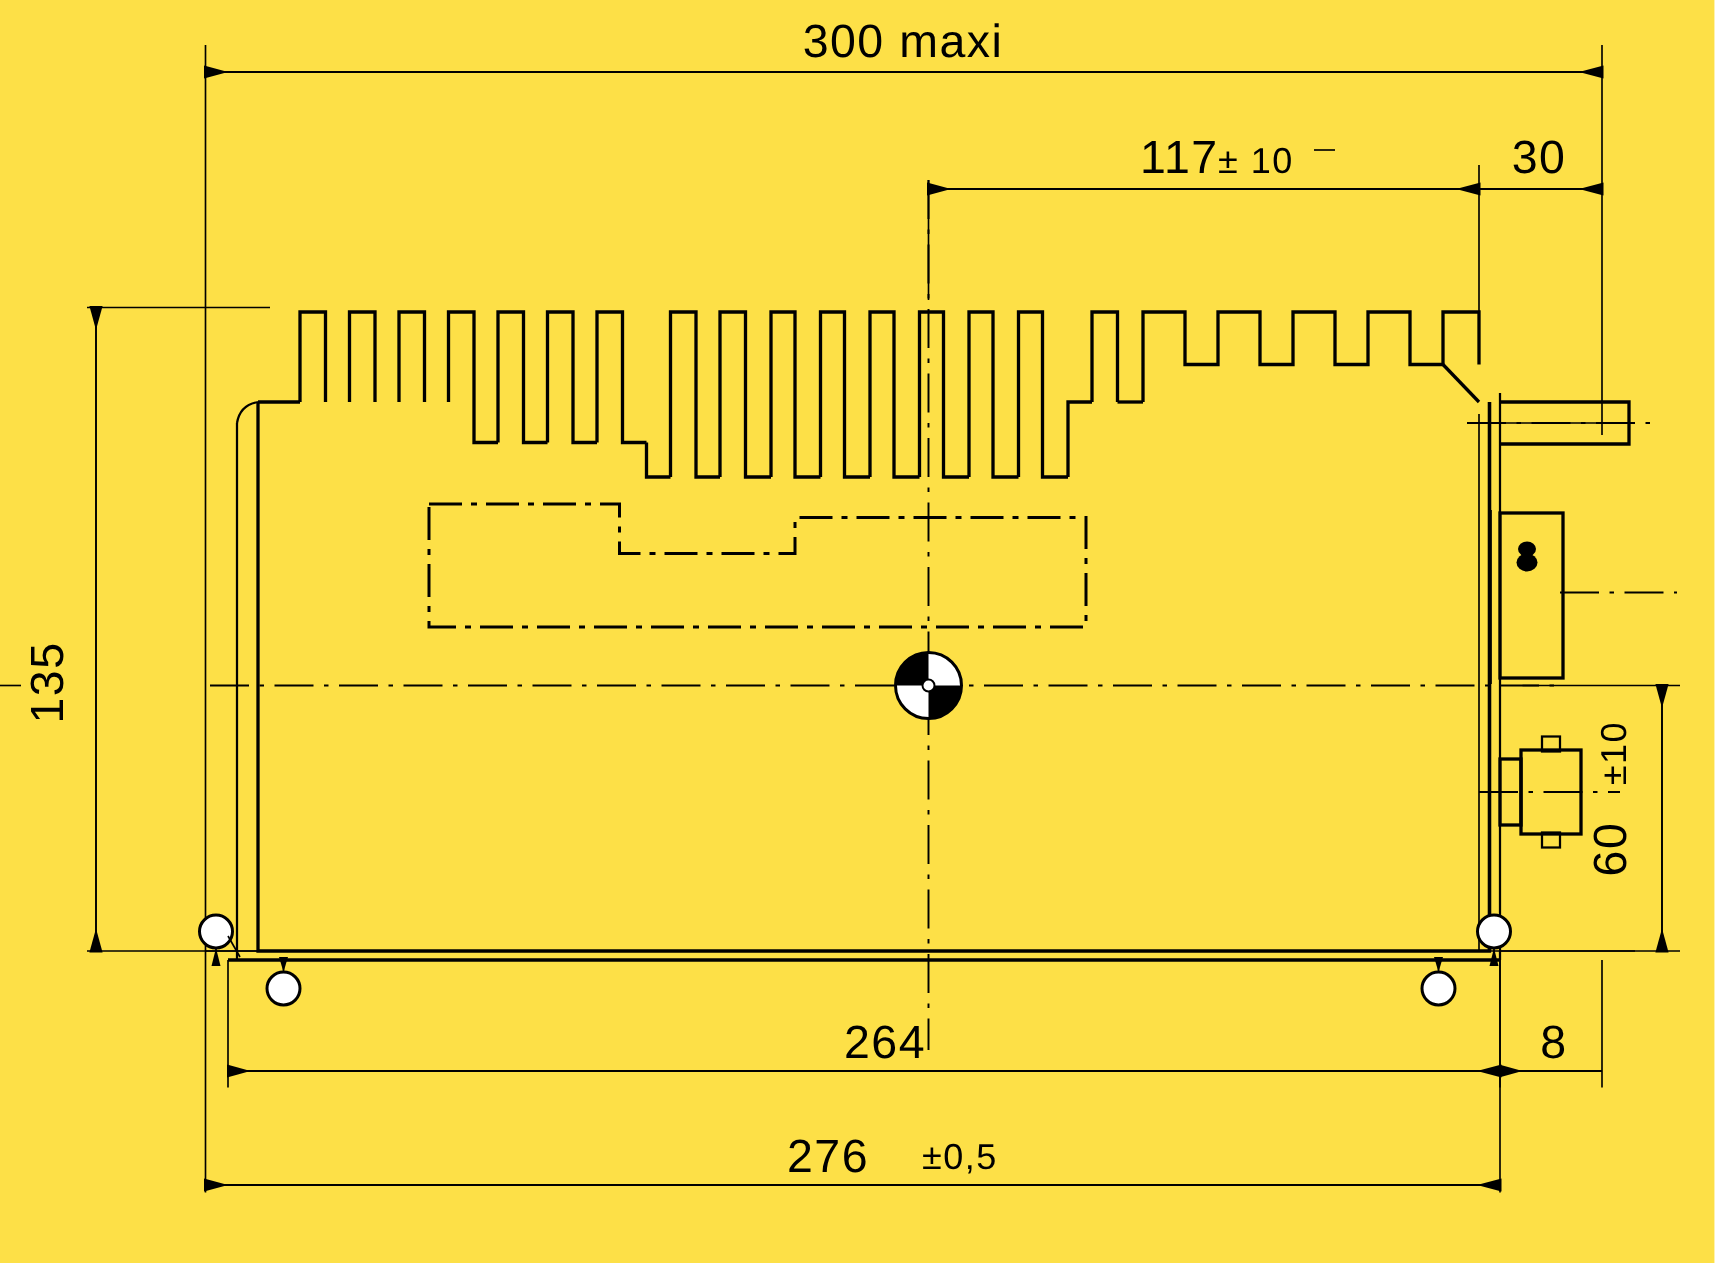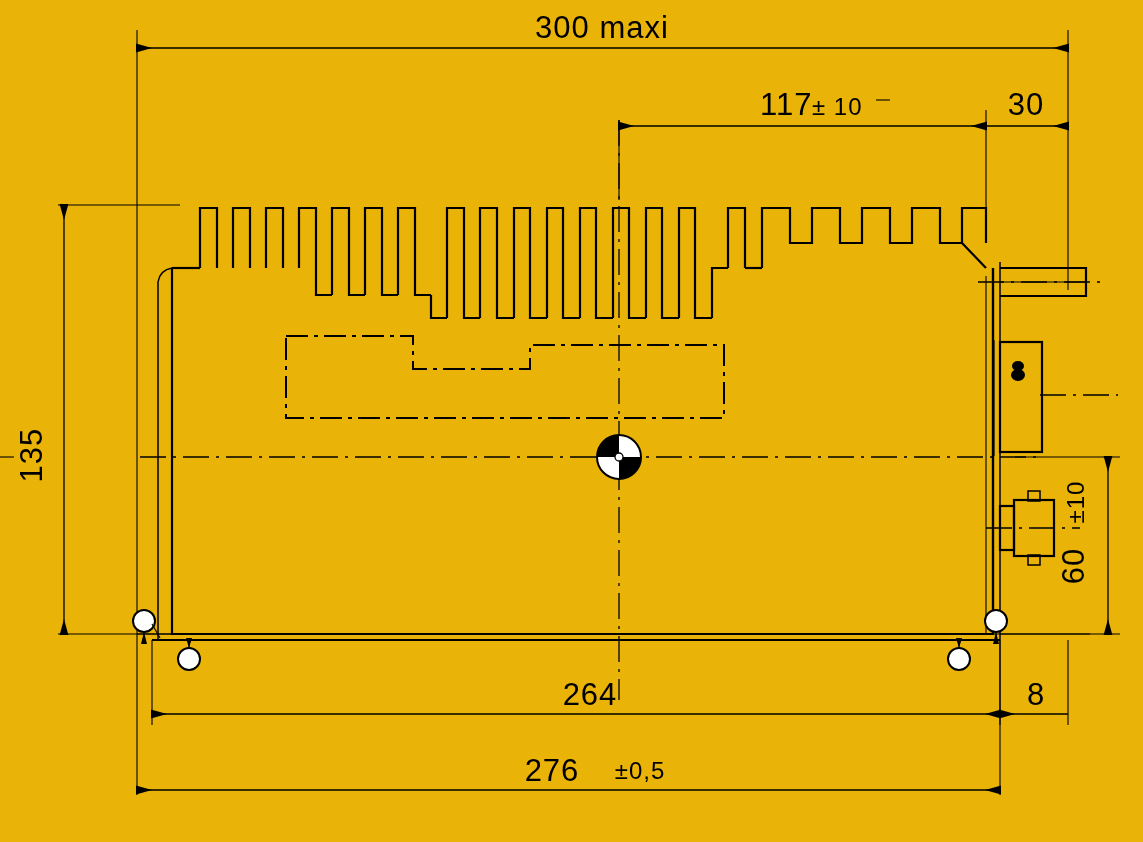--- a/index.html
+++ b/index.html
@@ -10,21 +10,21 @@
   body {
     width: 1143px;
     height: 842px;
     font-family: "Liberation Sans", sans-serif;
     overflow: hidden;
   }
   #drawing-root {
     position: relative;
     width: 1143px;
     height: 842px;
-    background: #eab308;
+    background: #fde047;
   }
   svg#tech-drawing {
     display: block;
     width: 1143px;
     height: 842px;
   }
   .outline {
     fill: none;
     stroke: #000000;
     stroke-width: 2.2;

